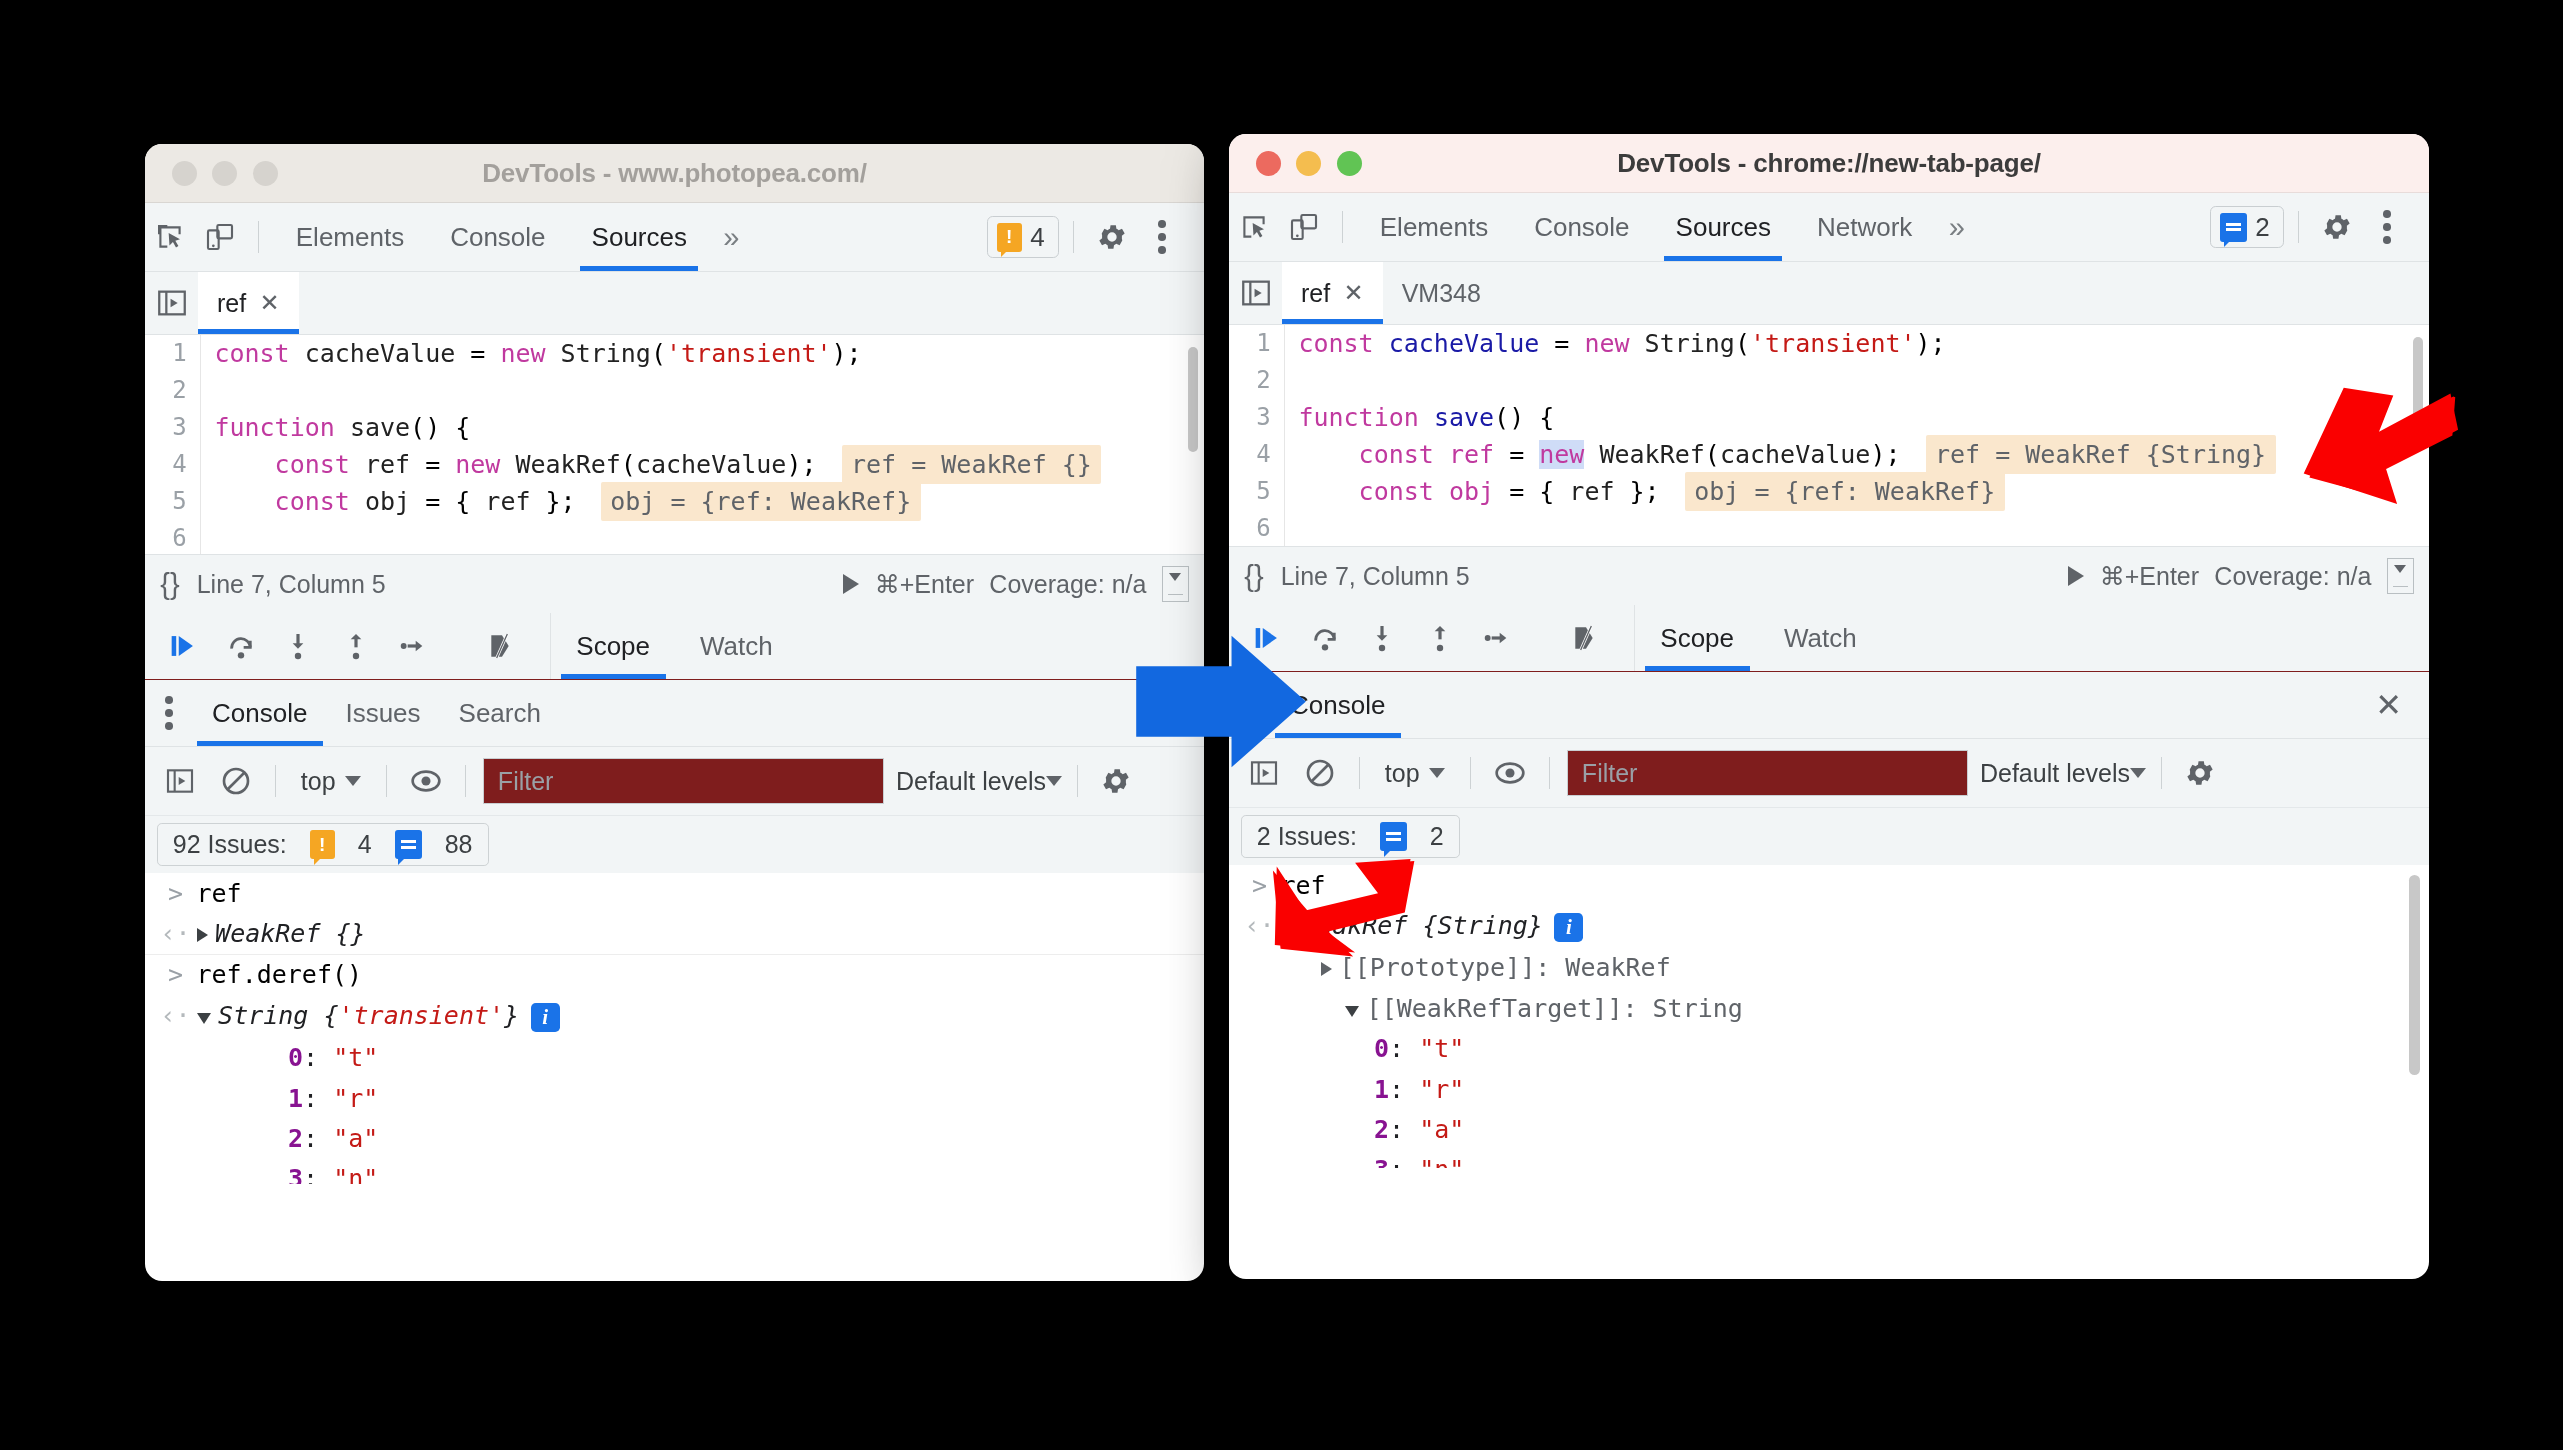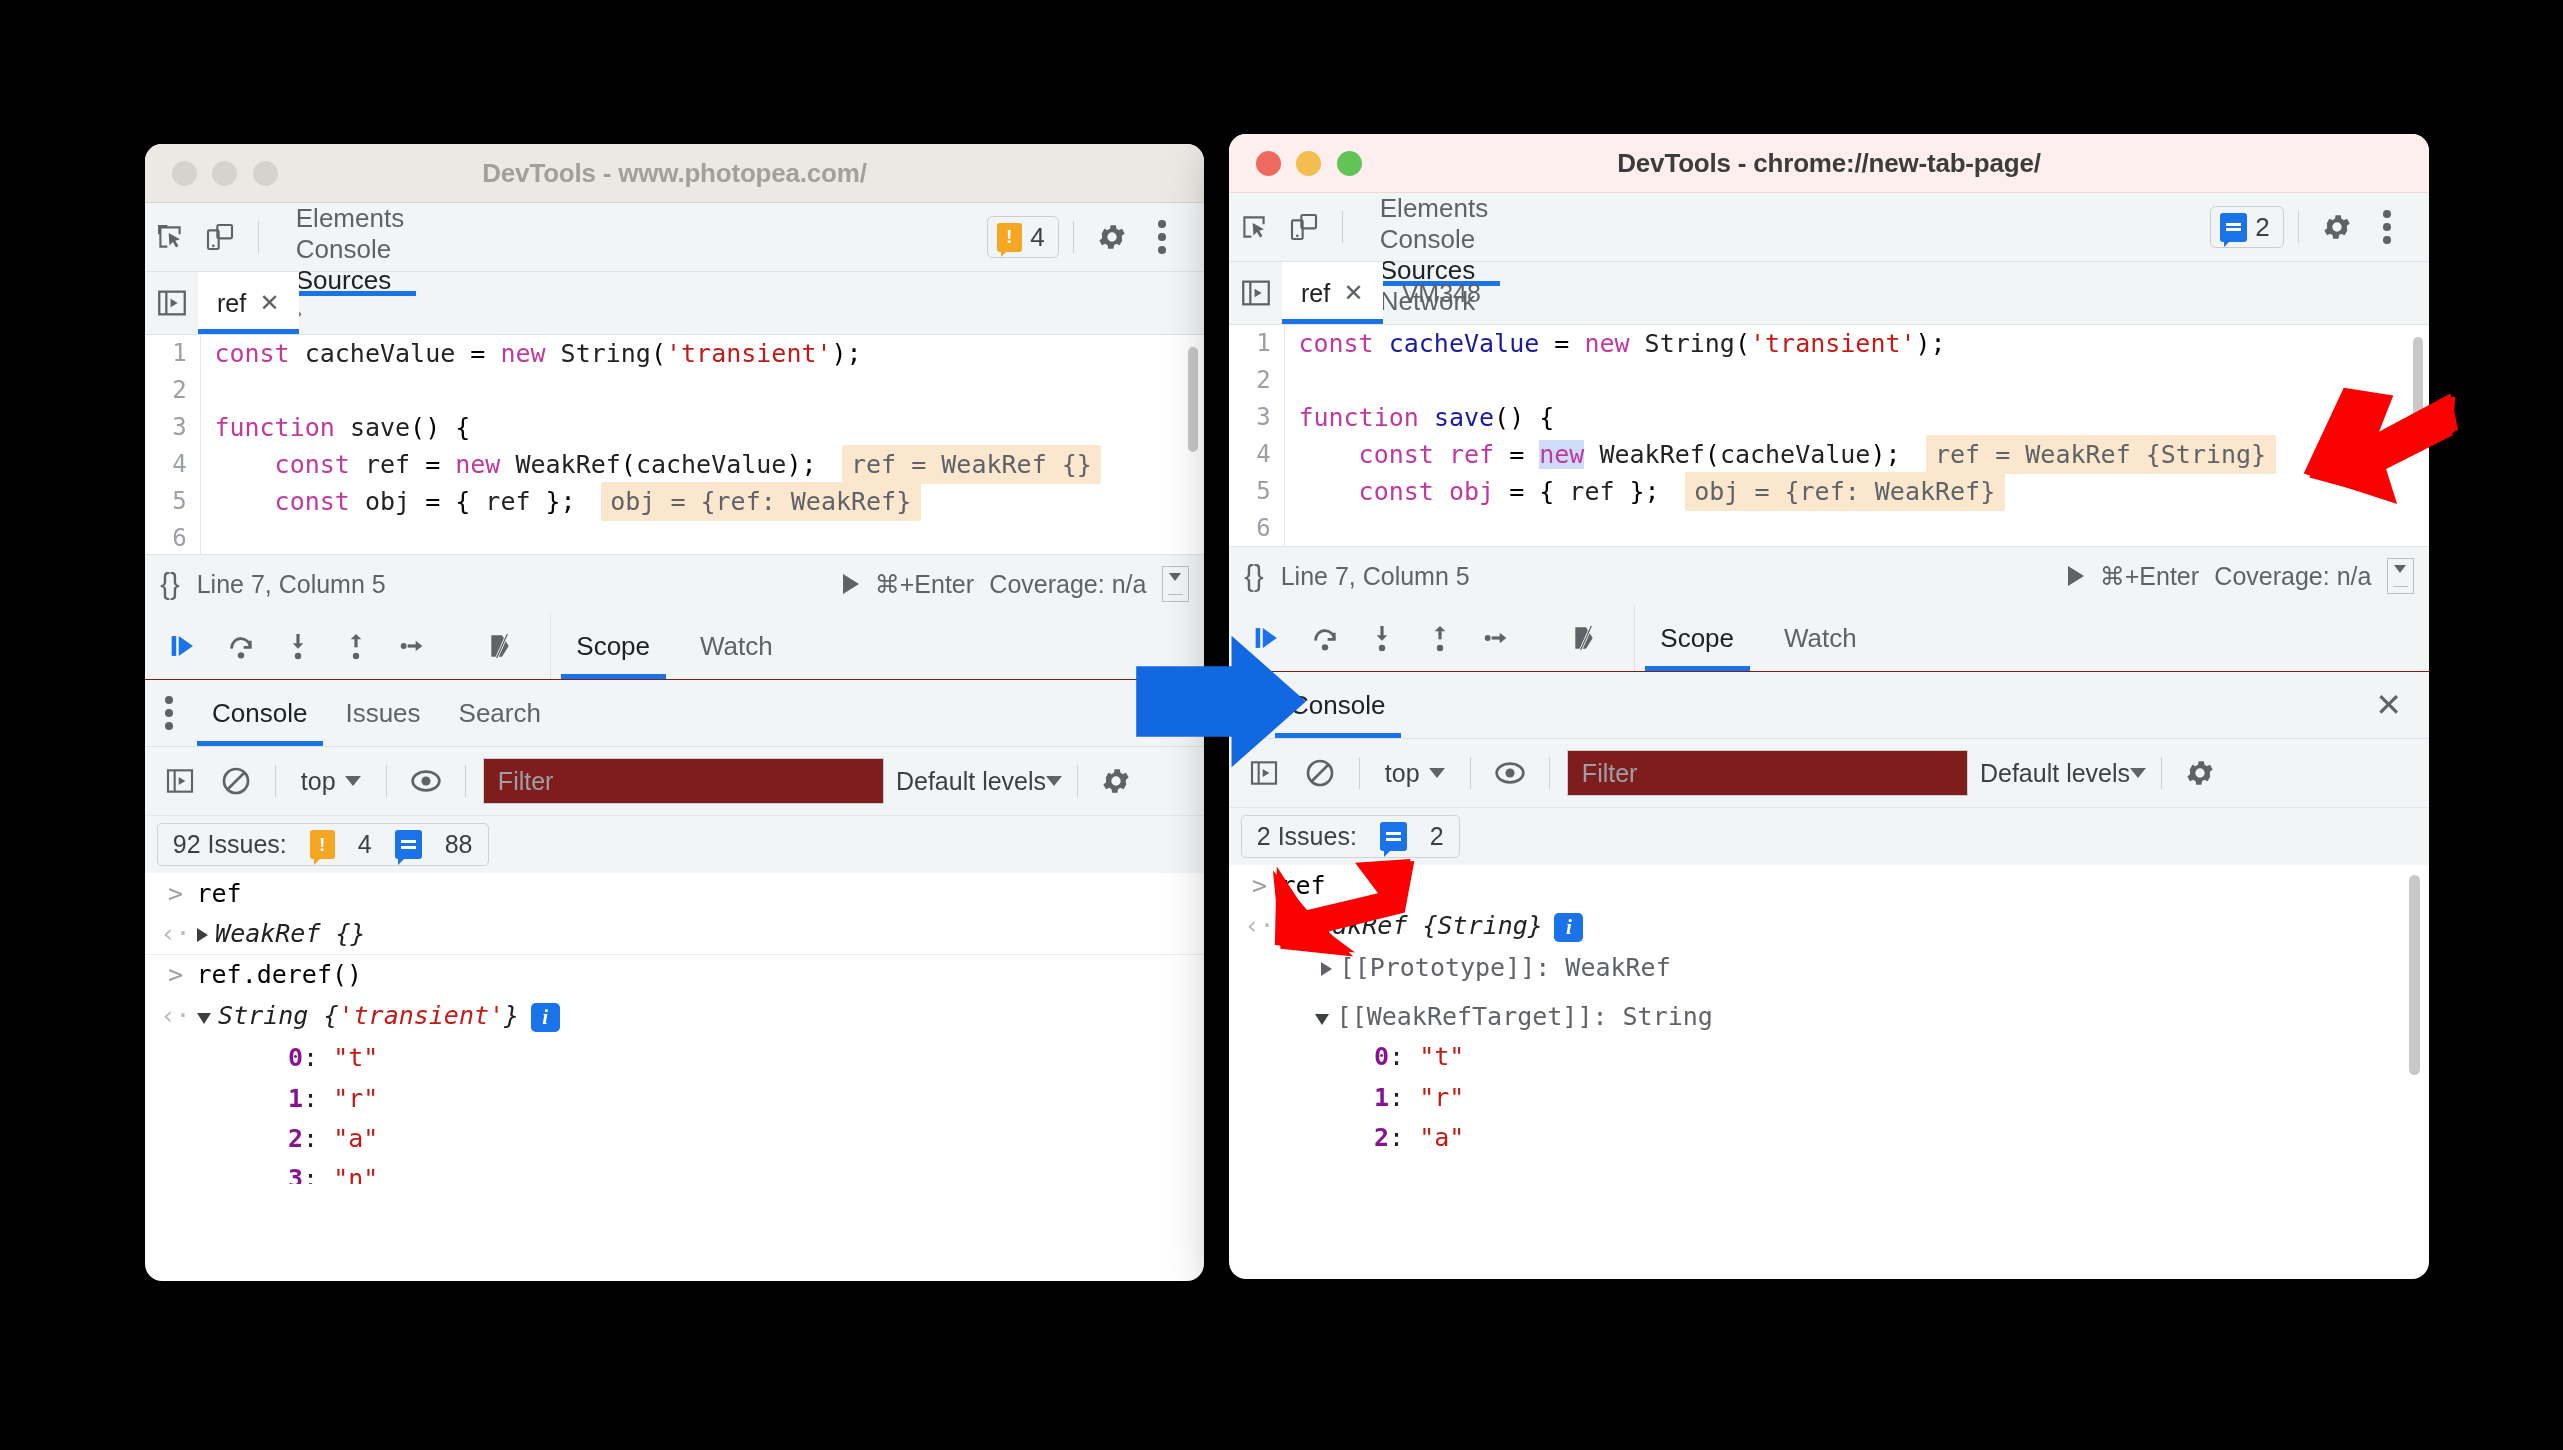--- a/index.html
+++ b/index.html
@@ -53,21 +53,21 @@
     position: relative;
   }
   .tb-icon {
     width: 50px; height: 50px;
     display: flex; align-items: center; justify-content: center;
     flex: 0 0 auto;
   }
   .tb-icon svg { display: block; }
   .tb-sep { width: 1px; height: 32px; background: #cdd2d4; margin: 0 13.4px; flex: 0 0 auto; }
 
-  .dt-tabs { display: flex; align-items: stretch; height: 100%; flex-direction: column; }
+  .dt-tabs { display: flex; align-items: stretch; height: 100%; }
   .dt-tab {
     display: flex; align-items: center; padding: 0 23px;
     font-size: 26px; color: #5f6368;
     position: relative; white-space: nowrap;
   }
   .dt-tab.active { color: #202124; }
   .dt-tab.active::after {
     content: ""; position: absolute; left: 11.5px; right: 11.5px; bottom: 0;
     height: 4.8px; background: #1a73e8;
   }
@@ -756,21 +756,21 @@
       <div class="log-row">
         <span class="lt">‹·</span>
         <span class="tri-d"></span>
         <span class="obj-italic">WeakRef {String}</span>
         <span class="info-badge">i</span>
       </div>
       <div class="log-row" style="padding-left:92px;">
         <span class="tri-r gray"></span>
         <span class="prop-gray">[[Prototype]]: WeakRef</span>
       </div>
-      <div class="log-row" style="padding-left:86px;margin-top:8px;">
+      <div class="log-row" style="padding-left:116px;">
         <span class="tri-d"></span>
         <span class="prop-gray">[[WeakRefTarget]]: String</span>
       </div>
       <div class="log-row" style="padding-left:145px;">
         <span class="idx">0</span><span class="prop">: </span><span class="val">"t"</span>
       </div>
       <div class="log-row" style="padding-left:145px;">
         <span class="idx">1</span><span class="prop">: </span><span class="val">"r"</span>
       </div>
       <div class="log-row" style="padding-left:145px;">

